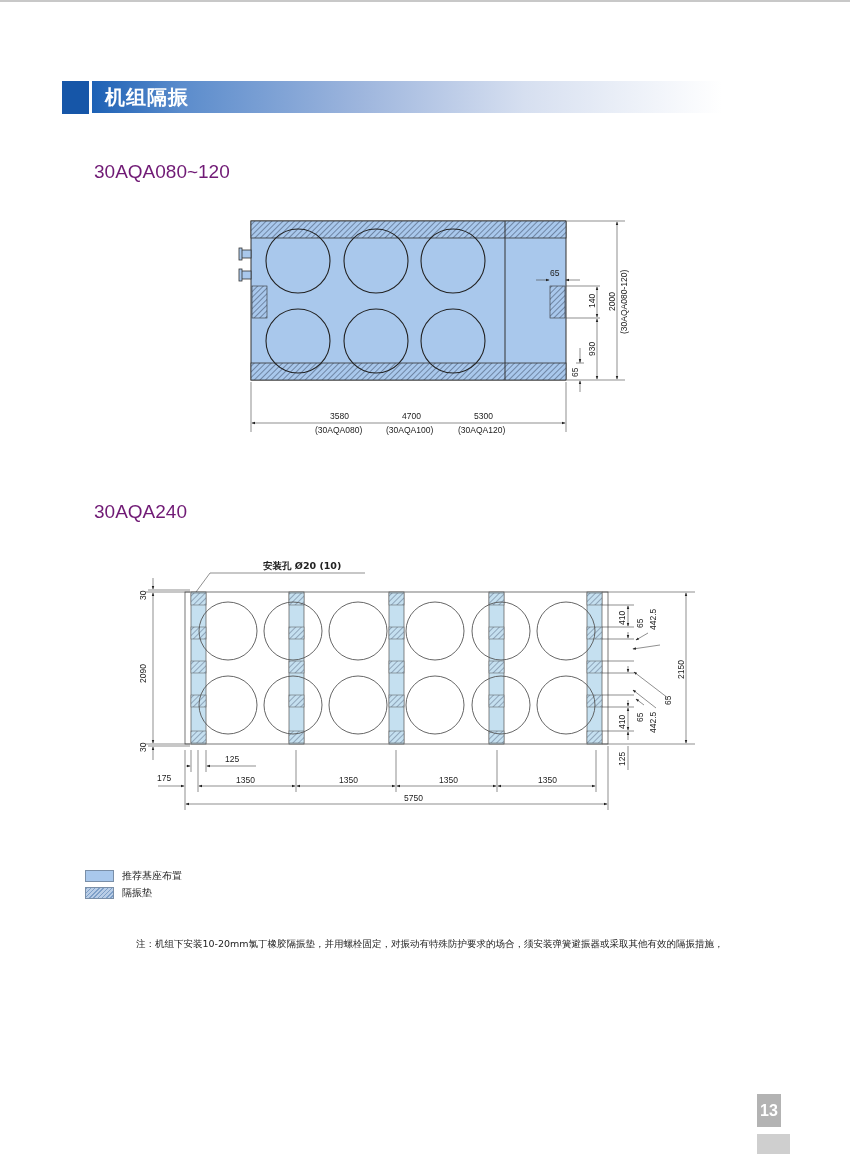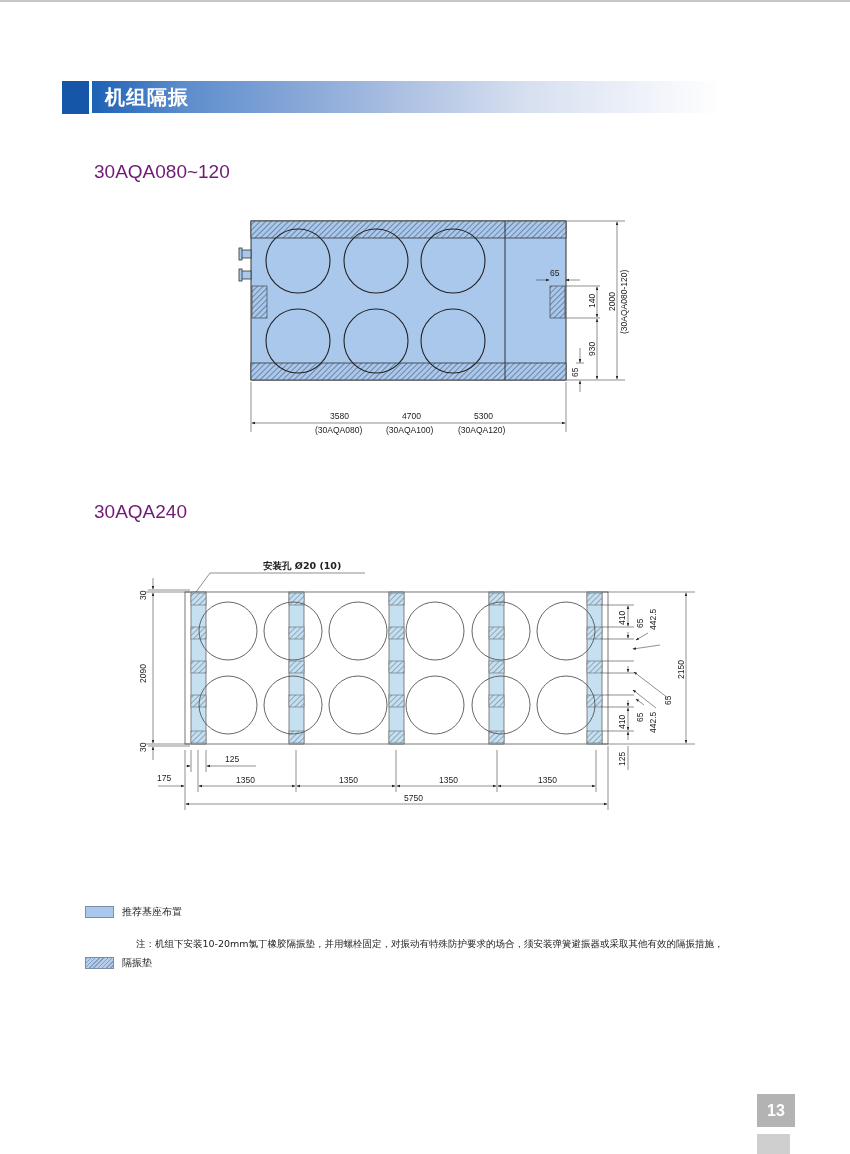--- a/index.html
+++ b/index.html
@@ -6,27 +6,27 @@
   body{width:850px;height:1154px;position:relative;overflow:hidden;font-family:"DejaVu Sans","Liberation Sans",sans-serif;color:#222;}
   .topline{position:absolute;left:0;top:0;width:850px;height:2px;background:#c8c8c8;}
   .banner{position:absolute;left:62px;top:81px;width:660px;height:32px;
     background:linear-gradient(90deg,#1a5fb4 0%,#1a5fb4 4%,#5b8ccc 18%,#9db5dd 45%,#d6dff0 70%,#ffffff 100%);}
   .banner .bar{position:absolute;left:0;top:0;width:27px;height:33px;background:#1656a8;}
   .banner .sep{position:absolute;left:27px;top:0;width:3px;height:33px;background:#fff;}
   .banner .title{position:absolute;left:43px;top:3px;font-size:20px;font-weight:bold;color:#fff;letter-spacing:1px;}
   .model{position:absolute;font-size:19px;color:#701a75;font-family:"Liberation Sans",sans-serif;}
   svg{position:absolute;left:0;top:0;}
   .legend{position:absolute;left:85px;top:868px;font-size:10px;}
-  .legend .row{display:flex;align-items:center;height:15px;margin-bottom:2px;margin-top:36px;}
+  .legend .row{display:flex;align-items:center;height:15px;margin-bottom:2px;}
   .legend .sw{width:27px;height:10px;margin-right:8px;border:1px solid #7a8fa8;}
   .sw-base{background:#a9c8ec;}
   .sw-pad{background:repeating-linear-gradient(135deg,#7d9fc8 0 1px,#b9cde6 1px 3px);}
   .note{position:absolute;left:88px;top:934px;font-size:9.5px;line-height:19px;width:640px;margin-left:48px;}
   .note .l2{padding-left:18px;}
-  .pageno{position:absolute;left:757px;top:1094px;width:38px;height:33px;background:#b3b3b3;color:#fff;font-weight:bold;font-size:16px;text-align:center;line-height:33px;font-family:"Liberation Sans",sans-serif;}
+  .pageno{position:absolute;left:757px;top:1094px;width:24px;height:33px;background:#b3b3b3;color:#fff;font-weight:bold;font-size:16px;text-align:center;line-height:33px;font-family:"Liberation Sans",sans-serif;}
   .pageno2{position:absolute;left:757px;top:1134px;width:33px;height:20px;background:#cfcfcf;}
   .dim{font-family:"Liberation Sans",sans-serif;font-size:8.5px;fill:#222;}
 </style>
 </head>
 <body>
 
 <div class="topline"></div>
 
 <div class="banner">
   <div class="bar"></div>

